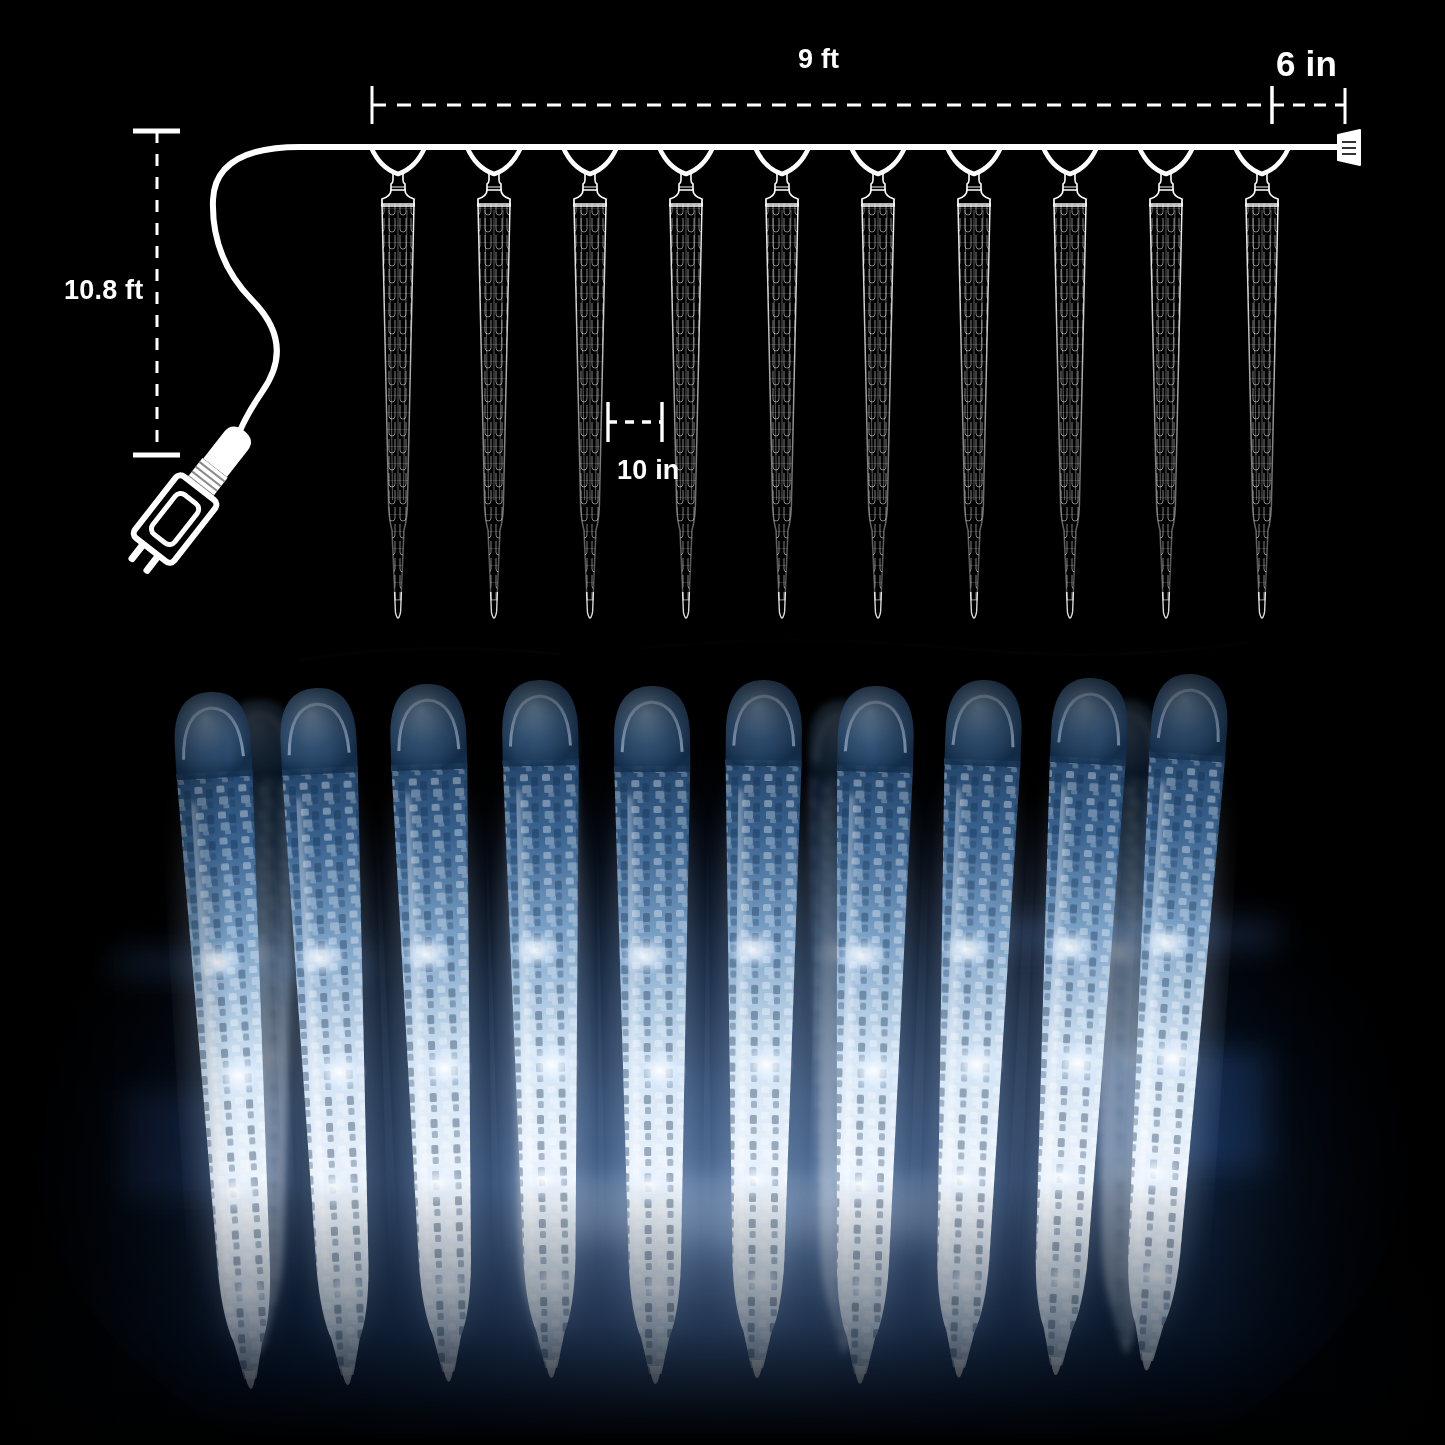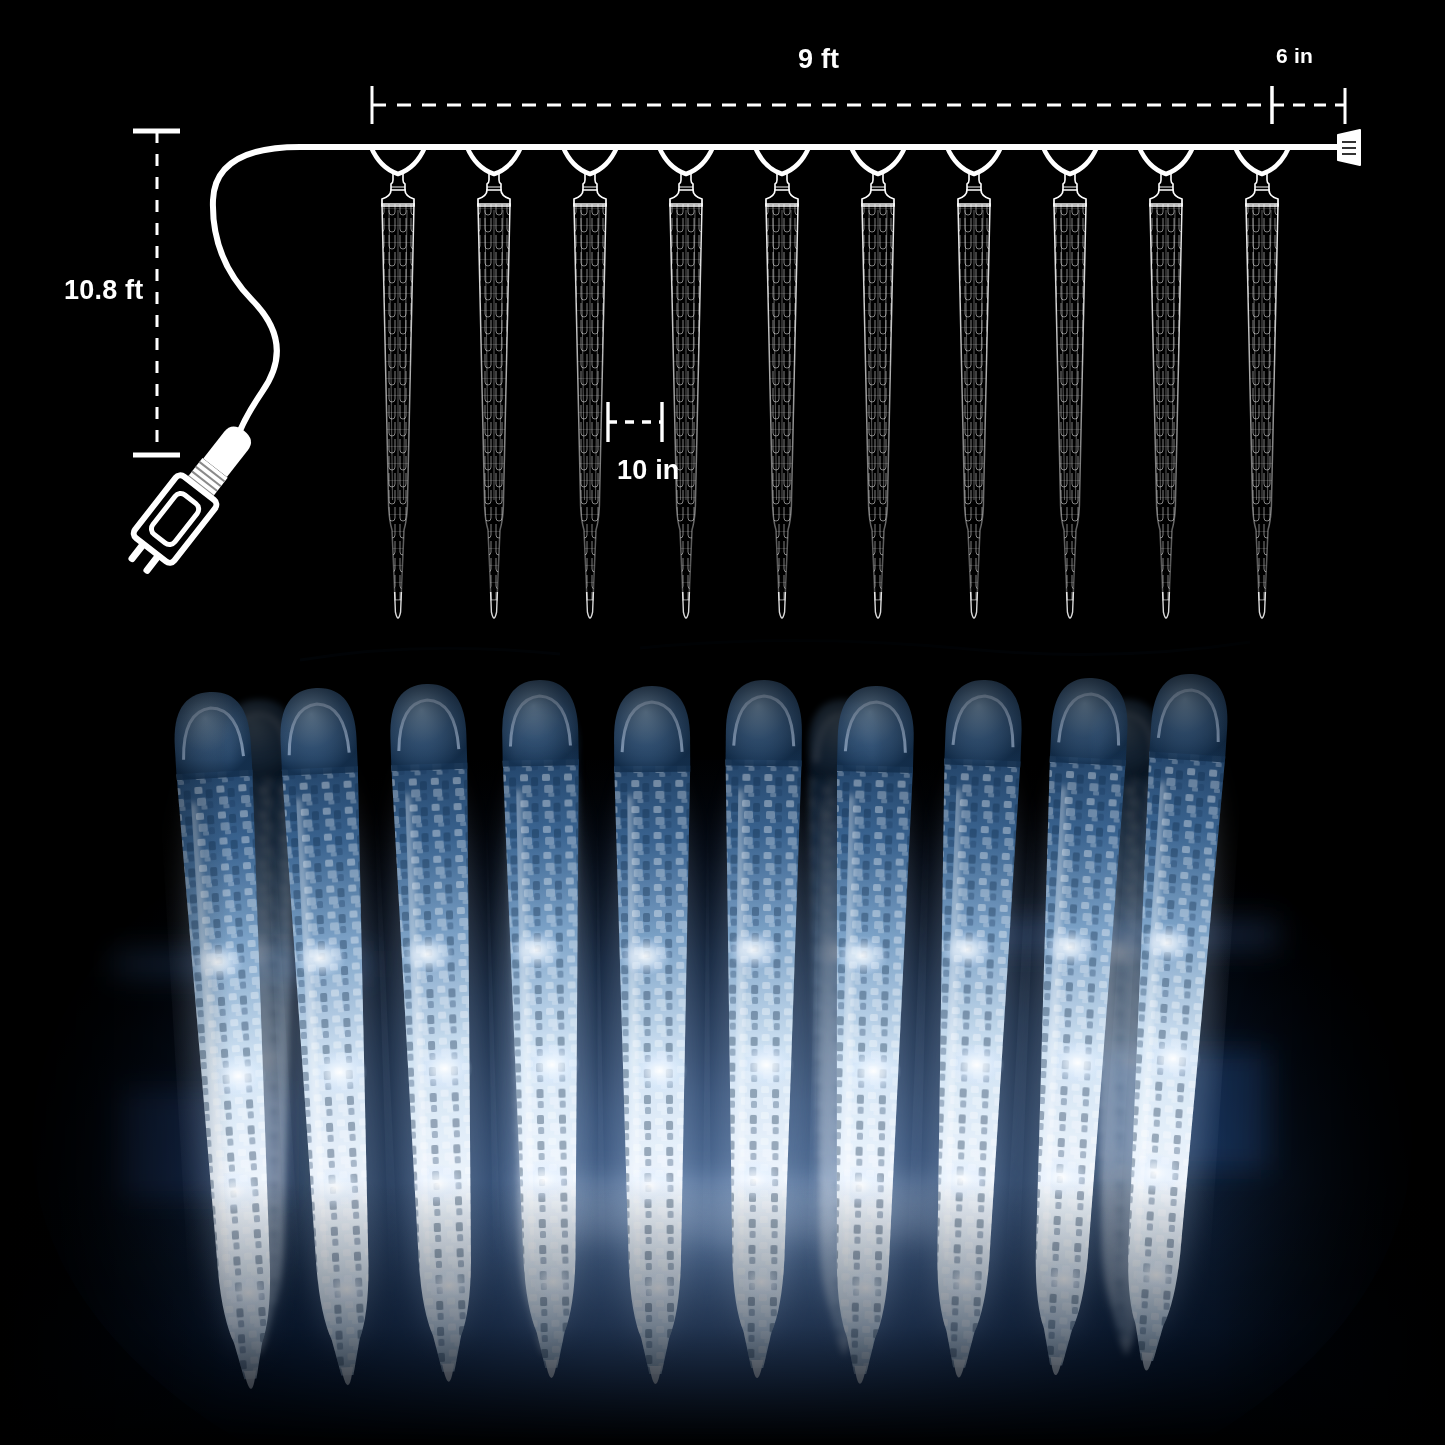--- a/index.html
+++ b/index.html
@@ -9,21 +9,21 @@
   
   #diagram{position:absolute;left:0;top:0;width:1445px;height:620px;background:#000;}
   #diagram svg{position:absolute;left:0;top:0;}
 
   .dim-label{
     position:absolute;color:#fff;font-weight:bold;
     font-family:"Liberation Sans",sans-serif;
     white-space:nowrap;letter-spacing:.2px;
   }
   #label-9ft{left:798px;top:44px;font-size:27px;}
-  #label-6in{left:1276px;top:44px;font-size:21px;}
+  #label-6in{left:1276px;top:44px;font-size:35px;}
   #label-108ft{left:64px;top:275px;font-size:27px;text-align:right;}
   #label-12in{left:617px;top:455px;font-size:27px;}
 
   
   #photo{position:absolute;left:0;top:620px;width:1445px;height:825px;
          background:#000;overflow:hidden;}
   #photo svg{position:absolute;left:0;top:0;}
 </style>
 </head>
 <body>

